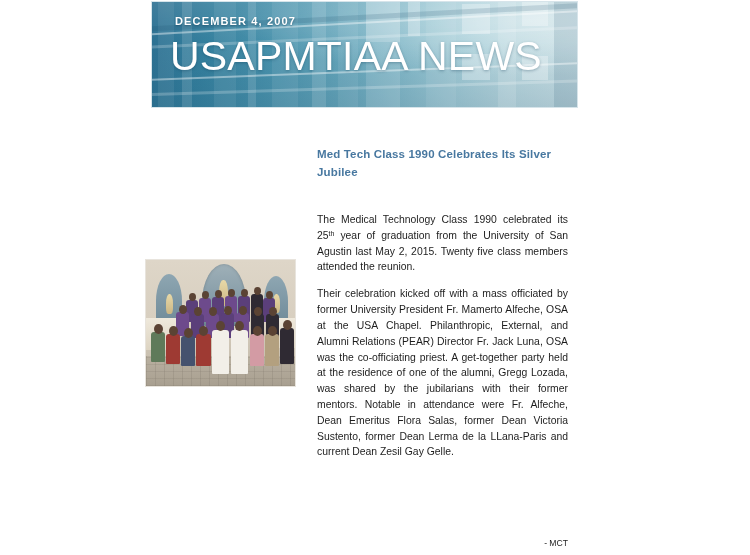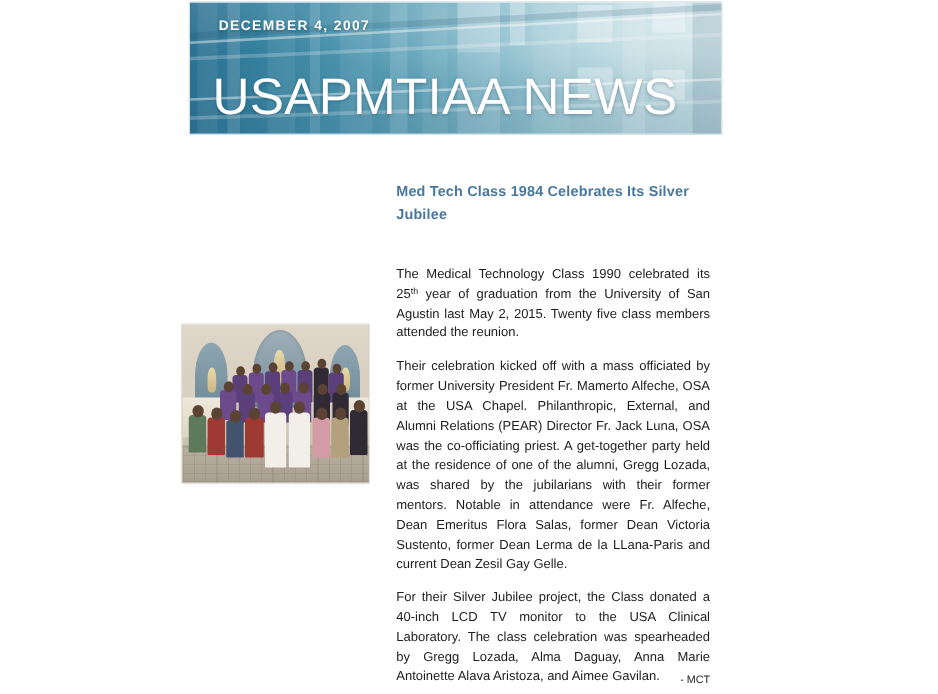--- a/index.html
+++ b/index.html
@@ -70,21 +70,21 @@
     color: #ffffff;
     font-size: 11px;
     font-weight: bold;
     letter-spacing: 1.15px;
     white-space: nowrap;
     text-shadow: 0 1px 2px rgba(12,55,80,0.45);
   }
   .banner-title {
     position: absolute;
     left: 18px;
-    top: 55px;
+    top: 34px;
     color: #ffffff;
     font-size: 41px;
     font-weight: 300;
     letter-spacing: 0.2px;
     white-space: nowrap;
     line-height: 1;
     text-shadow: 0 1px 3px rgba(12,55,80,0.35);
   }
 
   
@@ -214,21 +214,21 @@
   <div class="band shade" style="top:26px;  transform: rotate(-3.1deg);"></div>
   <div class="band" style="top:33px;  transform: rotate(-3.1deg);"></div>
   <div class="band soft" style="top:45px;  transform: rotate(-2.6deg);"></div>
   <div class="band" style="top:78px;  transform: rotate(-2.2deg);"></div>
   <div class="band soft" style="top:92px;  transform: rotate(-1.8deg);"></div>
 
   <div class="banner-date">DECEMBER 4, 2007</div>
   <div class="banner-title">USAPMTIAA NEWS</div>
 </div>
 
-<div class="headline">Med Tech Class 1984 Celebrates Its Silver Jubilee</div>
+<div class="headline">Med Tech Class 1990 Celebrates Its Silver Jubilee</div>
 
 <div class="photo">
   <div class="ph ph-wall"></div>
 
   <div class="ph ph-niche" style="left:10px; top:14px; width:26px; height:46px;"></div>
   <div class="ph ph-statue" style="left:20px; top:34px; width:7px; height:20px;"></div>
 
   <div class="ph ph-arch" style="left:56px; top:4px; width:44px; height:62px;"></div>
   <div class="ph ph-statue" style="left:73px; top:20px; width:9px; height:26px;"></div>
 
@@ -286,16 +286,15 @@
   <div class="ph head" style="left:107px; top:66px; width:9px; height:10px;"></div>
   <div class="ph body-sh tan" style="left:119px; top:74px; width:14px; height:32px;"></div>
   <div class="ph head" style="left:122px; top:66px; width:9px; height:10px;"></div>
   <div class="ph body-sh dark" style="left:134px; top:68px; width:14px; height:36px;"></div>
   <div class="ph head" style="left:137px; top:60px; width:9px; height:10px;"></div>
 </div>
 
 <div class="col">
   <p><span>The Medical Technology Class 1990 celebrated its 25</span><sup>th</sup><span> year of graduation from the University of San Agustin last May 2, 2015.  Twenty five class members attended the reunion.</span></p>
   <p>Their celebration kicked off with a mass officiated by former University President Fr. Mamerto Alfeche, OSA at the USA Chapel.  Philanthropic, External, and Alumni Relations (PEAR) Director Fr. Jack Luna, OSA was the co-officiating priest.  A get-together party held at the residence of one of the alumni, Gregg Lozada, was shared by the jubilarians with their former mentors.  Notable in attendance were Fr. Alfeche, Dean Emeritus Flora Salas, former Dean Victoria Sustento, former Dean Lerma de la LLana-Paris and current Dean Zesil Gay Gelle.</p>
-  <p>For their Silver Jubilee project, the Class donated a 40-inch LCD TV monitor to the USA Clinical Laboratory.  The class celebration was spearheaded by Gregg Lozada, Alma Daguay, Anna Marie Antoinette Alava Aristoza, and Aimee Gavilan.</p>
 </div>
 
 <div class="credit">- MCT</div>
 
 </body></html>

